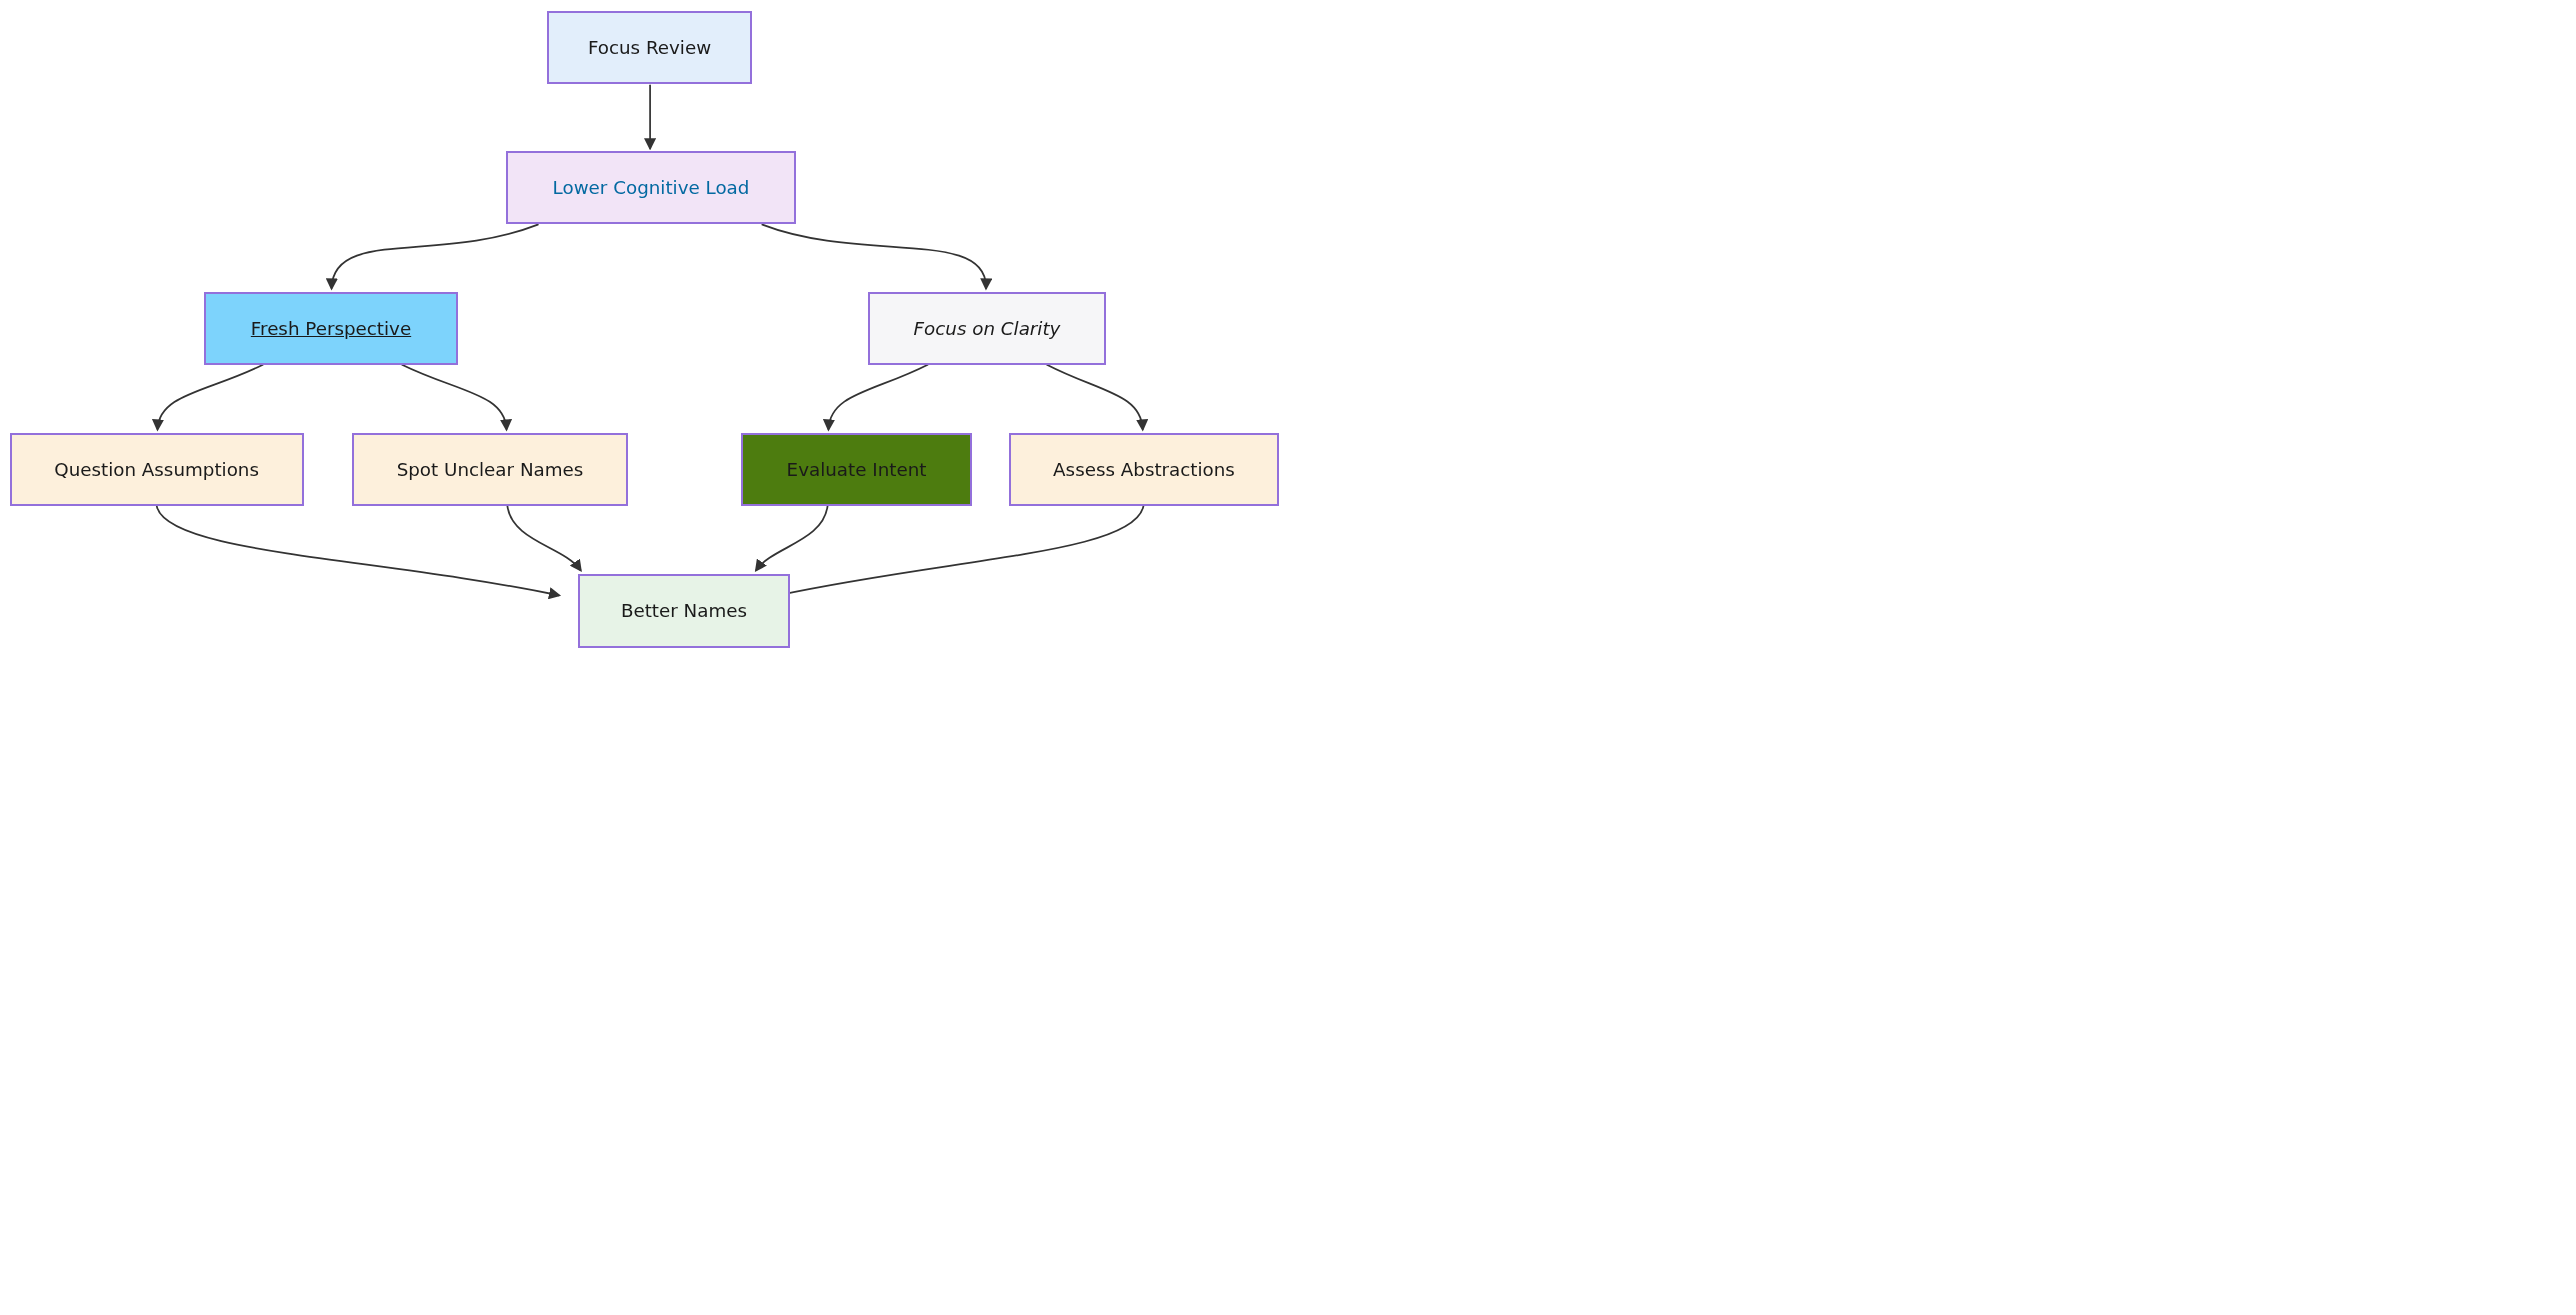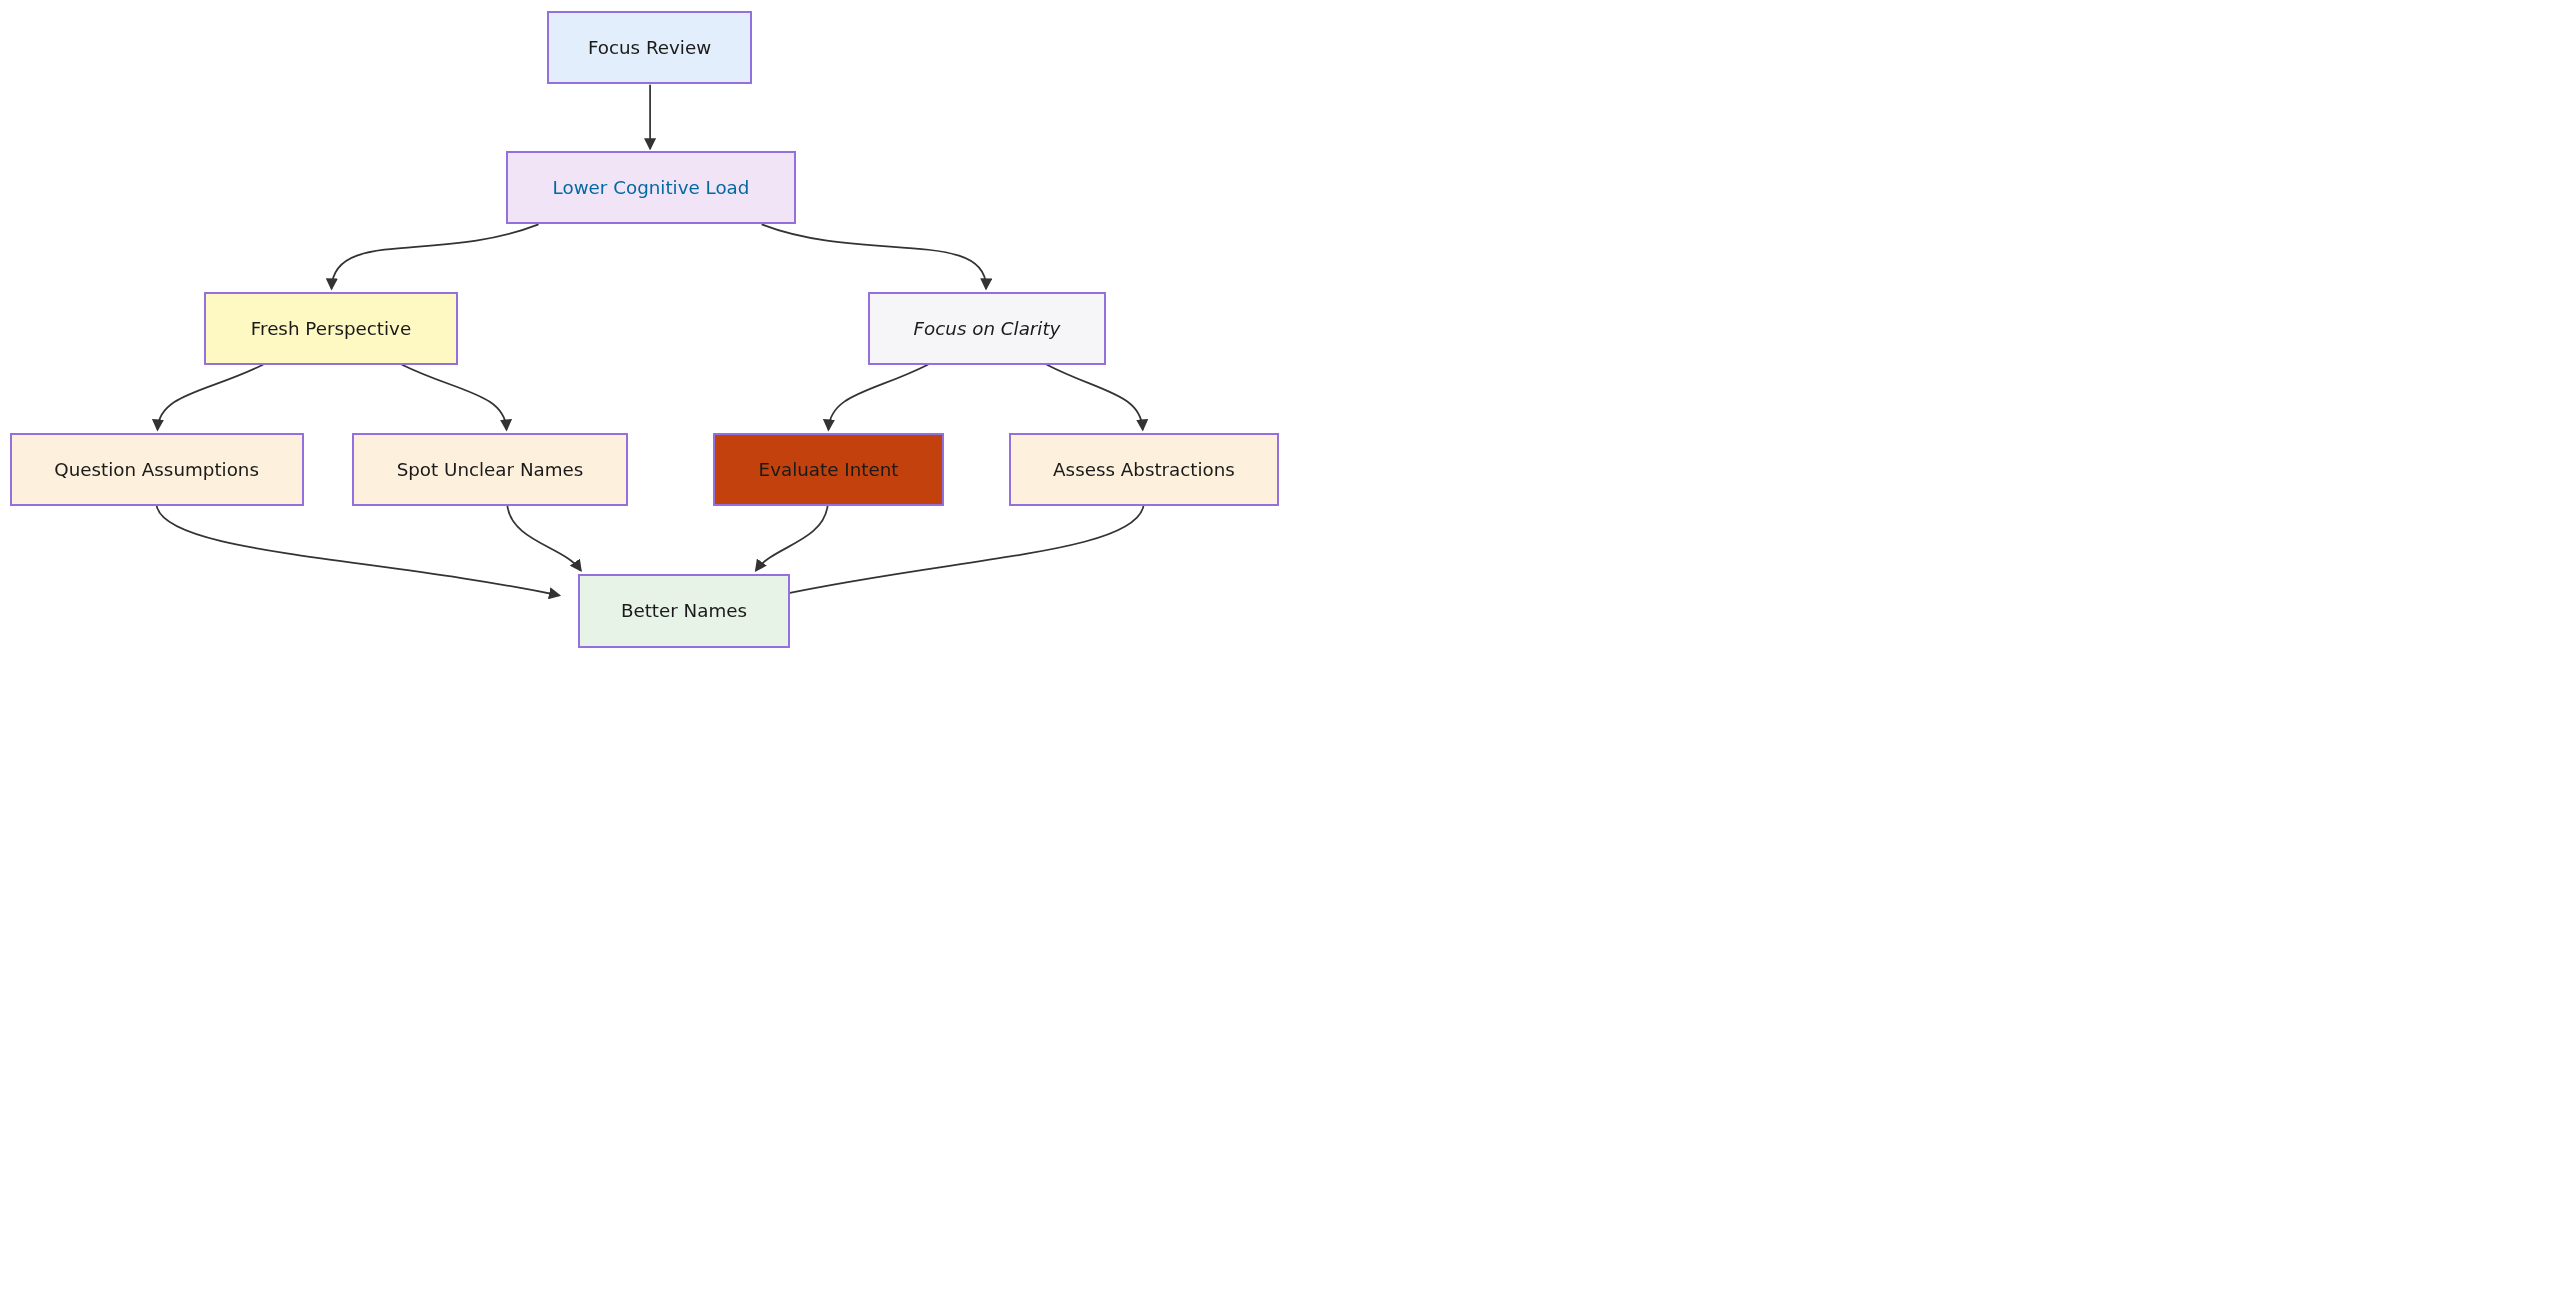--- a/index.html
+++ b/index.html
@@ -74,37 +74,37 @@
   </svg>
 
   <div class="node" id="n-code-review" style="background: rgb(226, 238, 251); border-color: rgb(147, 112, 219); color: rgb(26, 26, 26);">
     <span>Focus Review</span>
   </div>
 
   <div class="node" id="n-lower-cognitive-load" style="background: rgb(242, 228, 247); border-color: rgb(147, 112, 219); color: #0369a1; justify-content: center;">
     <span>Lower Cognitive Load</span>
   </div>
 
-  <div class="node" id="n-fresh-perspective" style="background: #fef9c3; border-color: rgb(147, 112, 219); color: rgb(26, 26, 26);">
+  <div class="node" id="n-fresh-perspective" style="background: #7dd3fc; border-color: rgb(147, 112, 219); color: rgb(26, 26, 26); text-decoration: underline;">
     <span>Fresh Perspective</span>
   </div>
 
   <div class="node" id="n-focus-on-clarity" style="background: rgb(246, 246, 248); border-color: rgb(147, 112, 219); color: rgb(26, 26, 26); font-style: italic;">
     <span>Focus on Clarity</span>
   </div>
 
   <div class="node" id="n-question-assumptions" style="background: rgb(253, 240, 220); border-color: rgb(147, 112, 219); color: rgb(26, 26, 26);">
     <span>Question Assumptions</span>
   </div>
 
   <div class="node" id="n-spot-unclear-names" style="background: rgb(253, 240, 220); border-color: rgb(147, 112, 219); color: rgb(26, 26, 26);">
     <span>Spot Unclear Names</span>
   </div>
 
-  <div class="node" id="n-evaluate-intent" style="background: #c2410c; border-color: rgb(147, 112, 219); color: rgb(26, 26, 26);">
+  <div class="node" id="n-evaluate-intent" style="background: #4d7c0f; border-color: rgb(147, 112, 219); color: rgb(26, 26, 26); margin-left: 28px;">
     <span>Evaluate Intent</span>
   </div>
 
   <div class="node" id="n-assess-abstractions" style="background: rgb(253, 240, 220); border-color: rgb(147, 112, 219); color: rgb(26, 26, 26);">
     <span>Assess Abstractions</span>
   </div>
 
   <div class="node" id="n-better-names" style="background: rgb(231, 243, 231); border-color: rgb(147, 112, 219); color: rgb(26, 26, 26);">
     <span>Better Names</span>
   </div>

